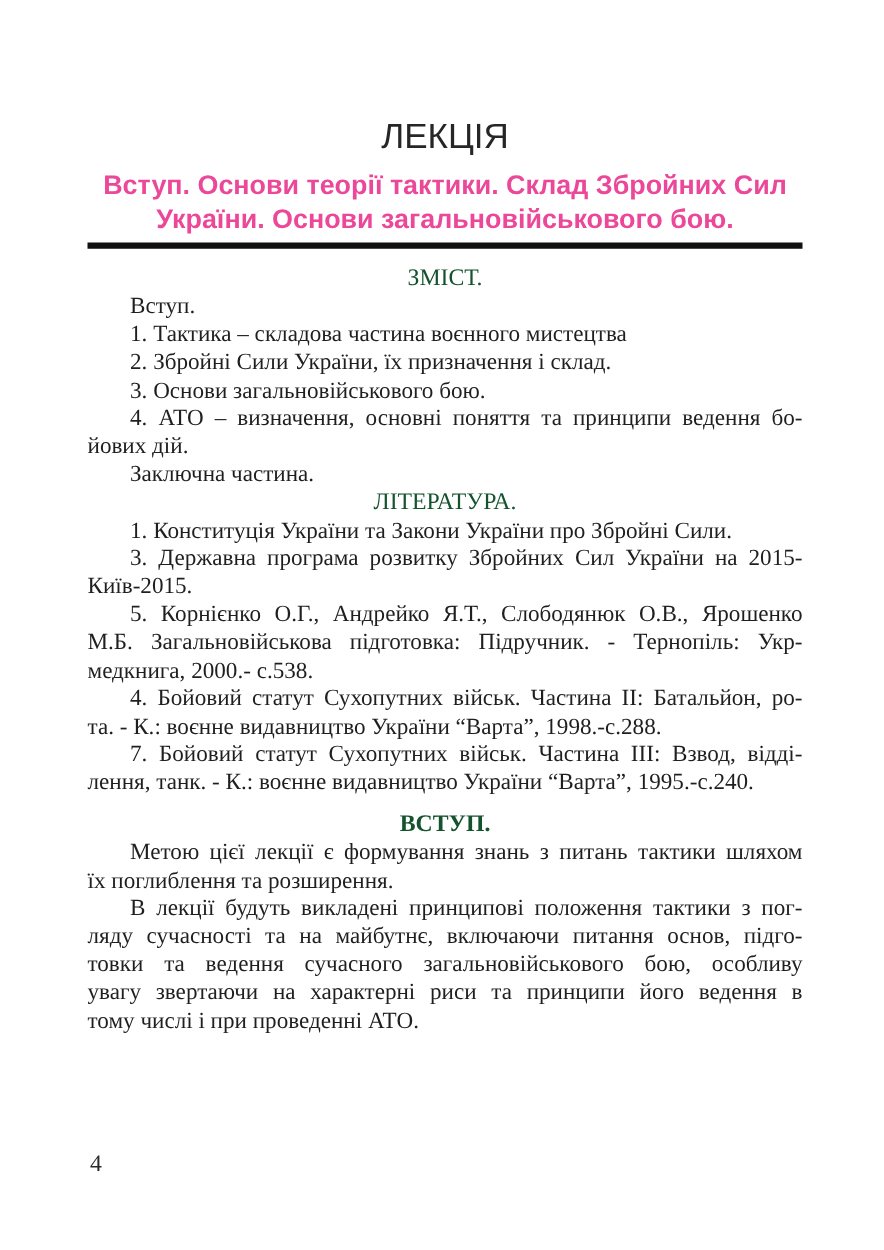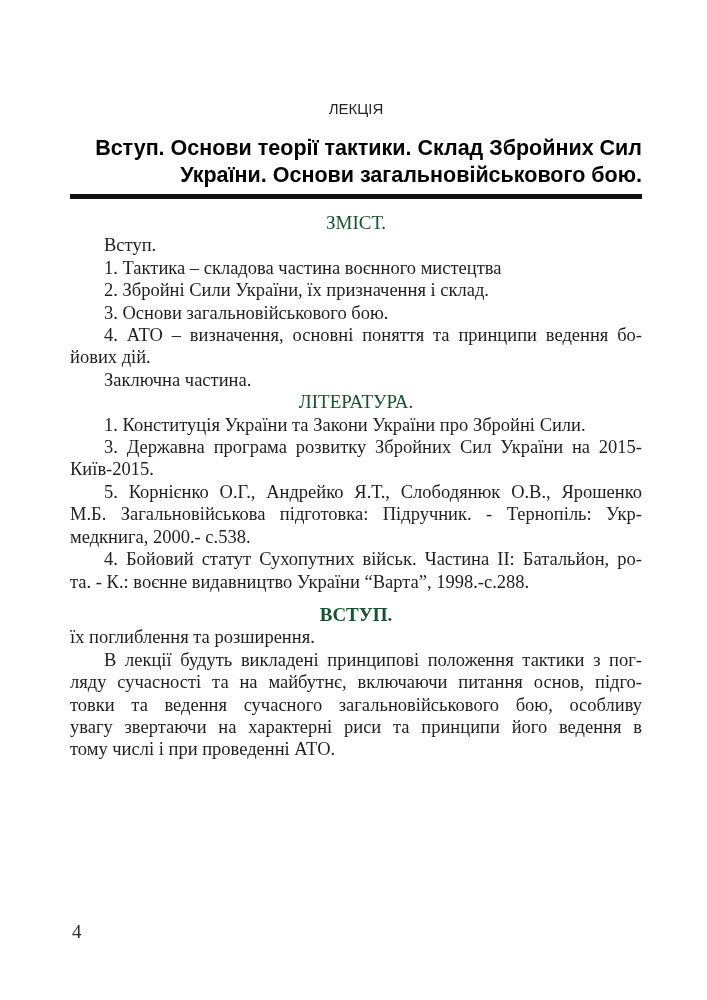--- a/index.html
+++ b/index.html
@@ -20,32 +20,32 @@
     position: absolute;
     left: 70px;
     top: 0;
     width: 572px;
   }
   .kicker {
     padding-top: 94px;
     text-align: center;
     font-family: "Liberation Sans", sans-serif;
     font-weight: 500;
-    font-size: 15px;
+    font-size: 28px;
     line-height: 30px;
     color: #262626;
   }
   .doc-title {
     margin: 11px 0 0 0;
     font-family: "Liberation Sans", sans-serif;
     font-weight: 700;
     font-size: 21.5px;
     line-height: 27px;
-    text-align: right;
-    color: #000000;
+    text-align: center;
+    color: #ec4899;
   }
   .rule {
     margin-top: 5px;
     height: 5px;
     background: #111111;
   }
   .sections {
     margin-top: 13px;
   }
   .section-heading {
@@ -134,24 +134,29 @@
           </div>
           <div class="paragraph">
             <div class="line first justified">5. Корнієнко О.Г., Андрейко Я.Т., Слободянюк О.В., Ярошенко</div>
             <div class="line justified">М.Б. Загальновійськова підготовка: Підручник. - Тернопіль: Укр-</div>
             <div class="line">медкнига, 2000.- с.538.</div>
           </div>
           <div class="paragraph">
             <div class="line first justified">4. Бойовий статут Сухопутних військ. Частина ІІ: Батальйон, ро-</div>
             <div class="line">та. - К.: воєнне видавництво України “Варта”, 1998.-с.288.</div>
           </div>
+          <div class="paragraph">
+            <div class="line first justified">7. Бойовий статут Сухопутних військ. Частина ІІІ: Взвод, відді-</div>
+            <div class="line">лення, танк. - К.: воєнне видавництво України “Варта”, 1995.-с.240.</div>
+          </div>
         </section>
         <section class="doc-section">
           <div class="section-heading bold spaced">ВСТУП.</div>
           <div class="paragraph">
+            <div class="line first justified">Метою цієї лекції є формування знань з питань тактики шляхом</div>
             <div class="line">їх поглиблення та розширення.</div>
           </div>
           <div class="paragraph">
             <div class="line first justified">В лекції будуть викладені принципові положення тактики з пог-</div>
             <div class="line justified">ляду сучасності та на майбутнє, включаючи питання основ, підго-</div>
             <div class="line justified">товки та ведення сучасного загальновійськового бою, особливу</div>
             <div class="line justified">увагу звертаючи на характерні риси та принципи його ведення в</div>
             <div class="line">тому числі і при проведенні АТО.</div>
           </div>
         </section>

